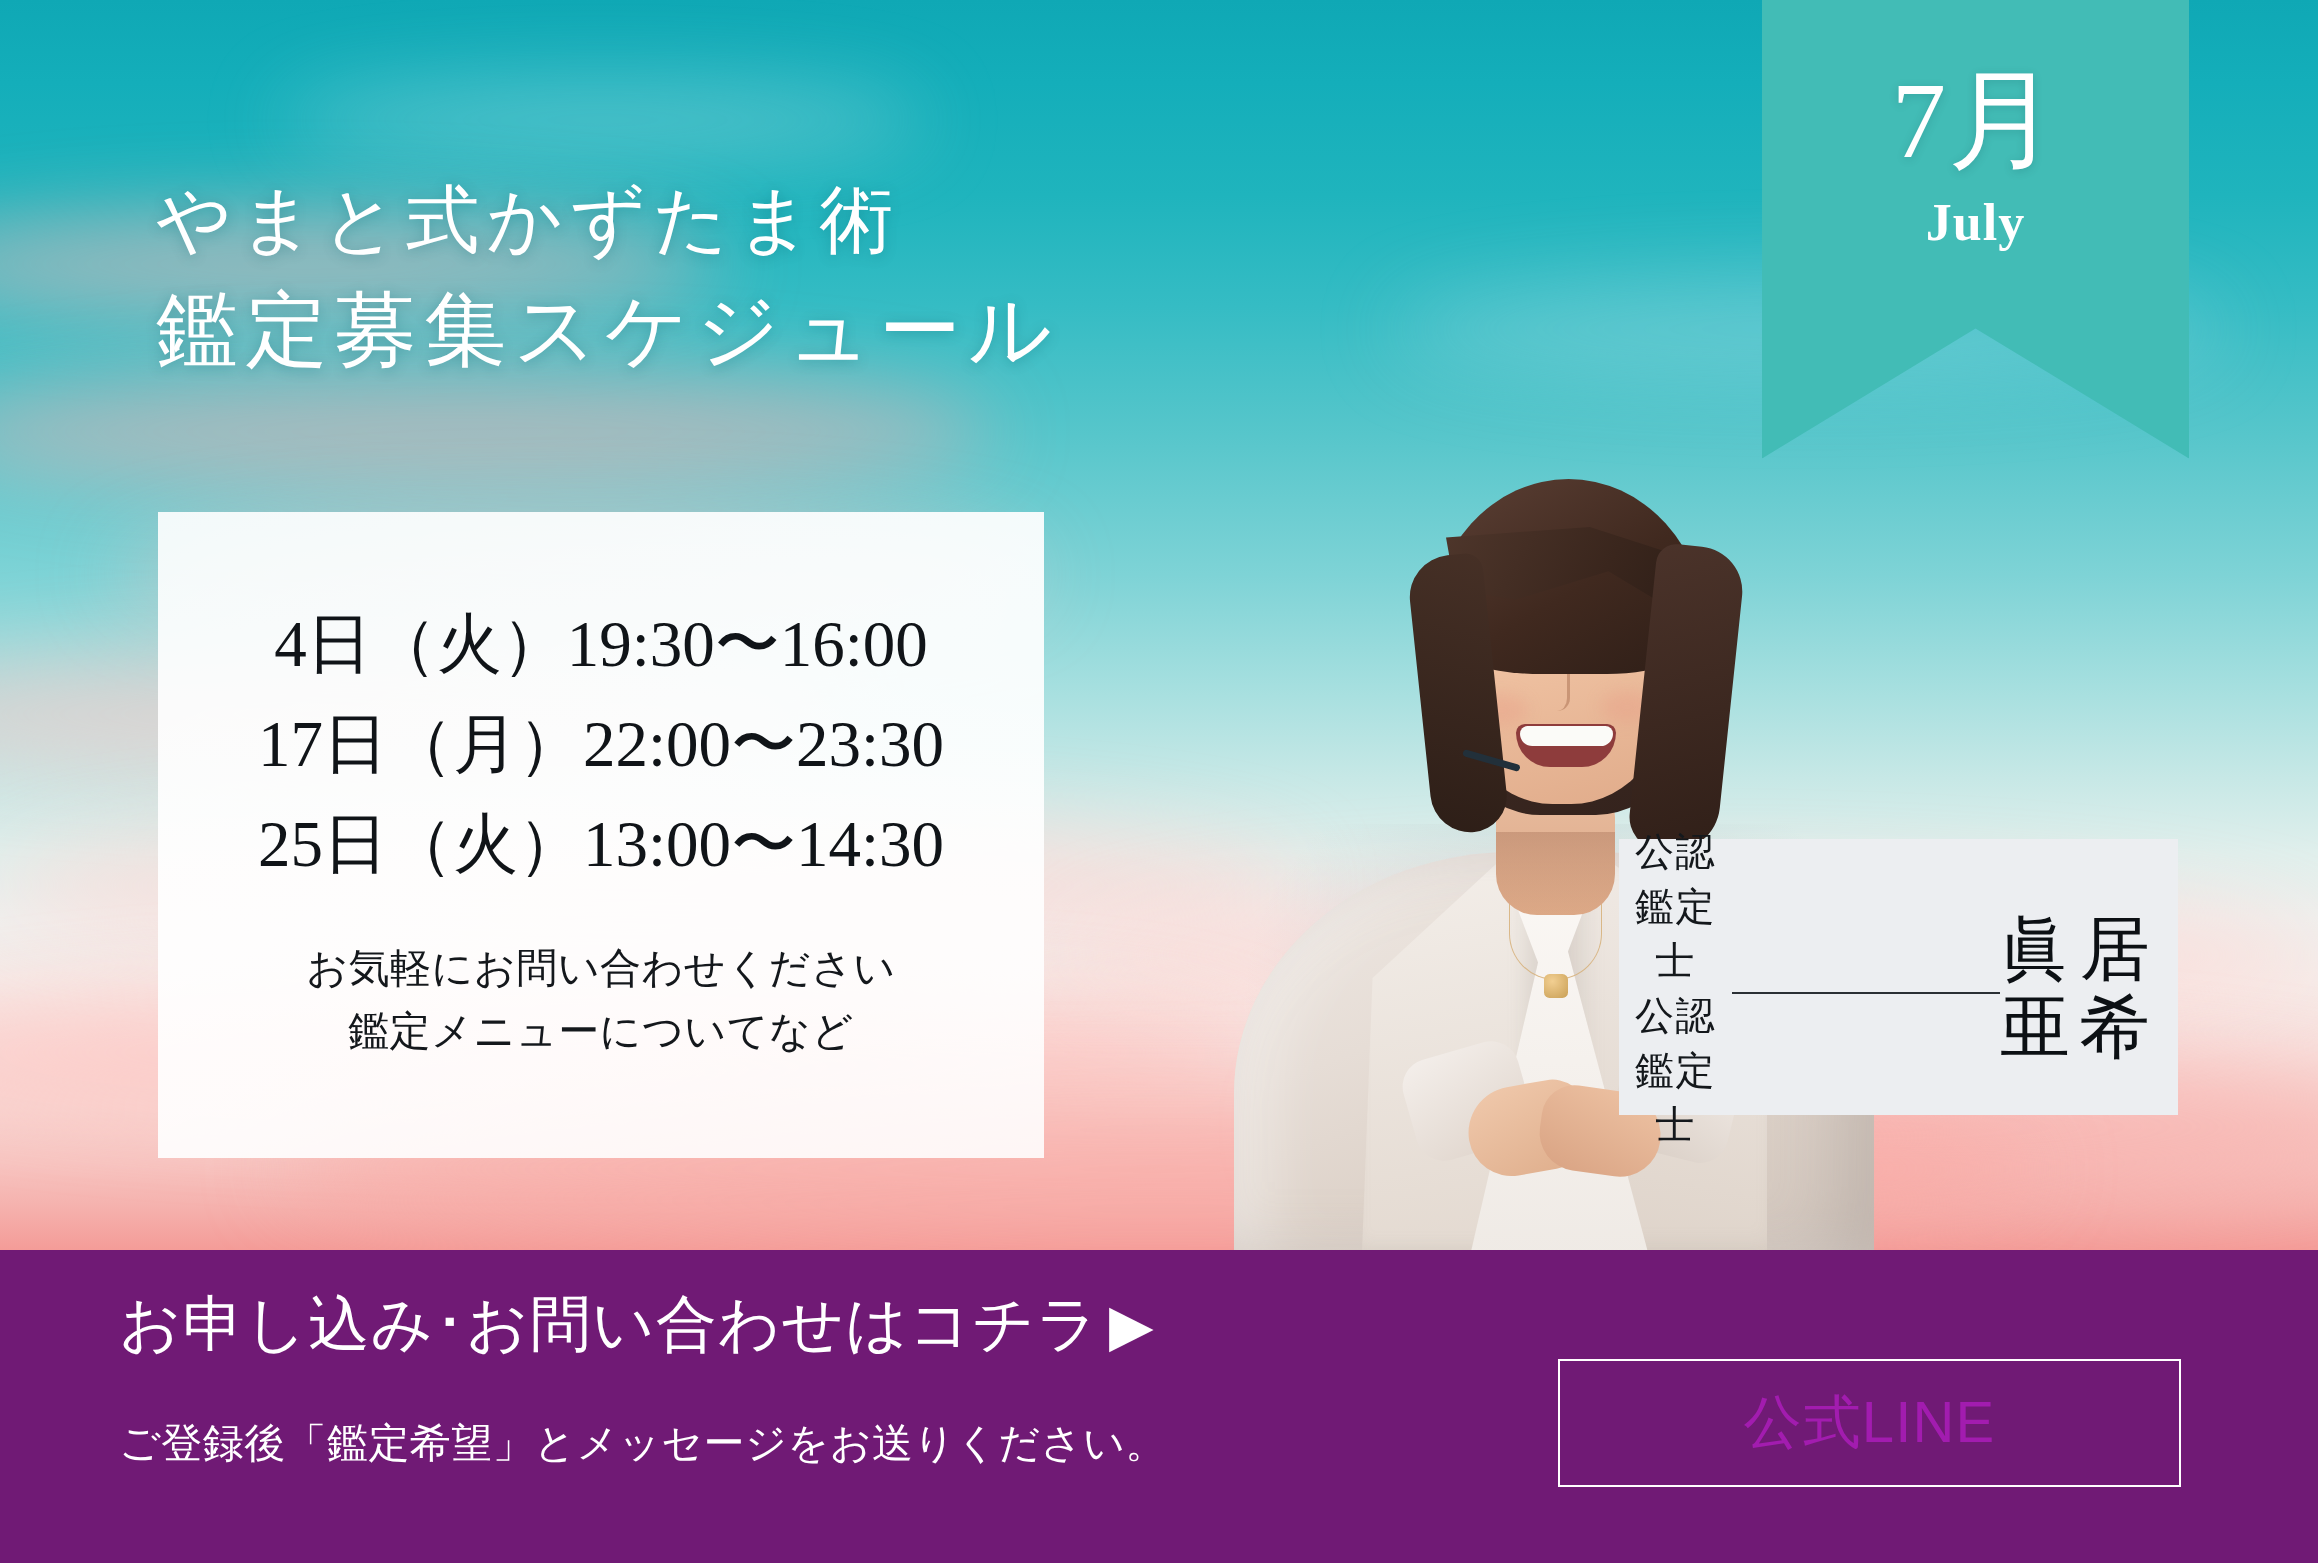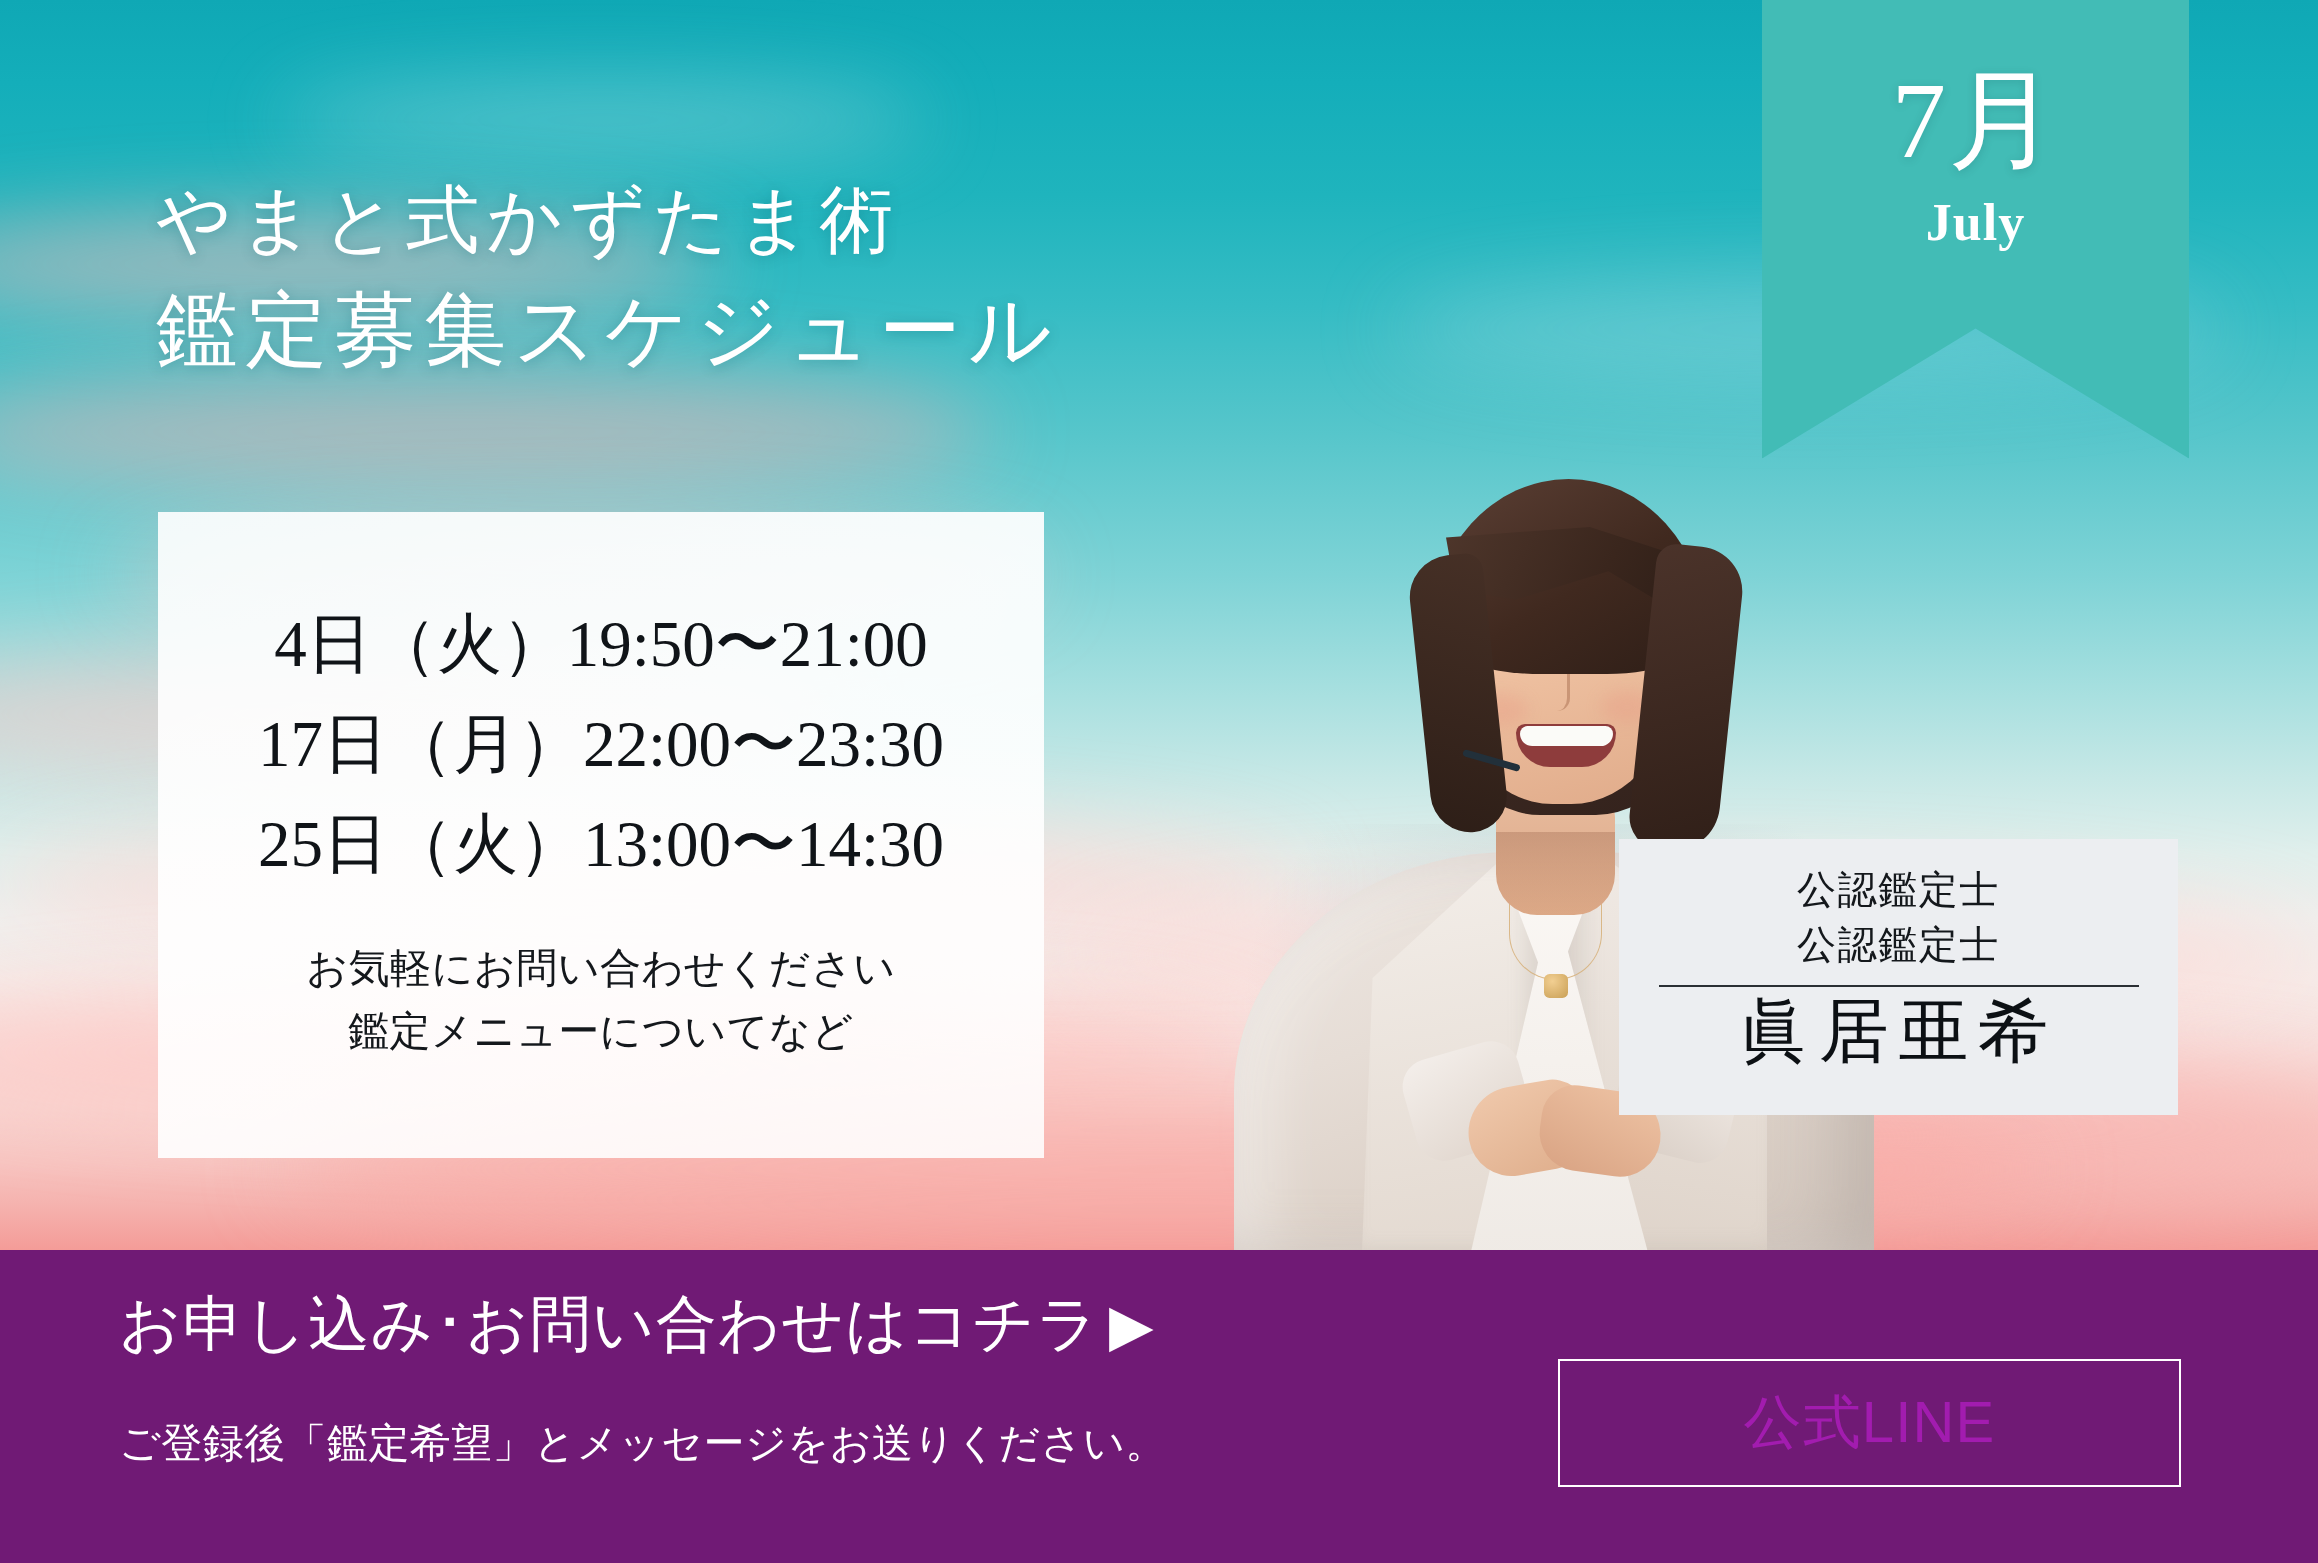--- a/index.html
+++ b/index.html
@@ -218,21 +218,21 @@
   .sched-note{
     margin-top:43px; text-align:center;
     font-family:"Liberation Sans","DejaVu Sans",sans-serif;
     color:#14181c; font-size:41px; line-height:1.52; letter-spacing:.01em;
   }
 
   
   .profile{
     position:absolute; left:1619px; top:839px; width:559px; height:276px; z-index:8;
     background:#eceef1;
-    display:flex; flex-direction:column; align-items:center; justify-content:flex-start;
+    display:flex; flex-direction:row; align-items:center; justify-content:flex-start;
     padding-top:24px;
   }
   .profile-role{
     font-family:"Liberation Serif","DejaVu Serif",serif;
     color:#14181c; font-size:39px; line-height:1.40; text-align:center; letter-spacing:.04em;
   }
   .profile-rule{
     width:480px; height:1.9px; background:#2a2f34; margin:13px 0 5.6px;
   }
   .profile-name{
@@ -326,21 +326,21 @@
 
   <div class="ribbon">
     <div class="ribbon-inner">
       <div class="ribbon-month">7月</div>
       <div class="ribbon-en">July</div>
     </div>
   </div>
 
   <div class="schedule">
     <ul class="sched-list">
-      <li class="sched-row">4日（火）19:50〜21:00</li>
+      <li class="sched-row">4日（火）19:30〜16:00</li>
       <li class="sched-row">17日（月）22:00〜23:30</li>
       <li class="sched-row">25日（火）13:00〜14:30</li>
     </ul>
     <div class="sched-note">
       <div>お気軽にお問い合わせください</div>
       <div>鑑定メニューについてなど</div>
     </div>
   </div>
 
   <div class="profile">

